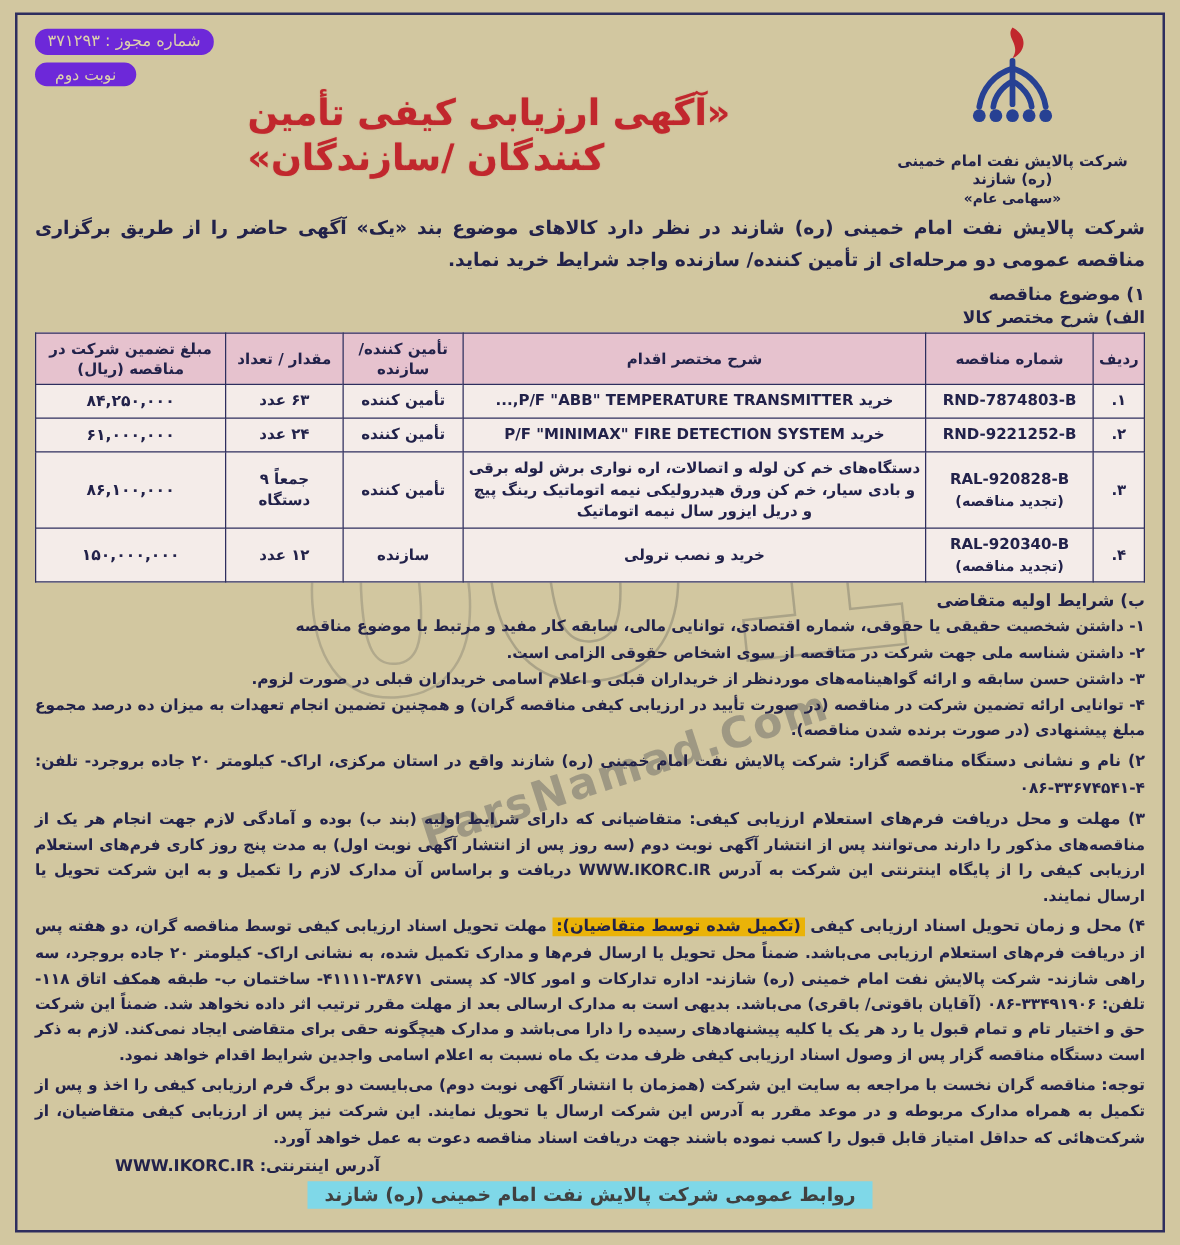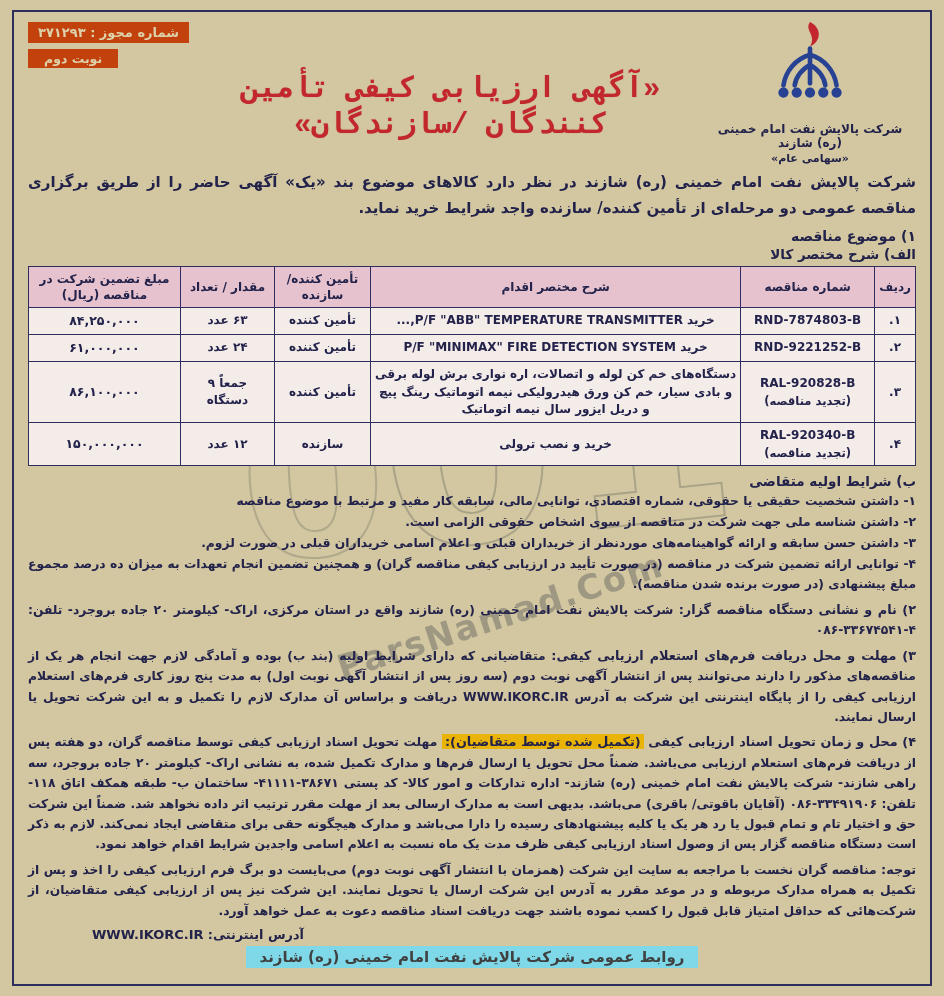--- a/index.html
+++ b/index.html
@@ -20,29 +20,29 @@
     width: 100%; height: 100%;
     border: 2px solid #2e2e5e;
     padding: 8px 14px 6px 14px;
     z-index: 2;
   }
   
   .header { display: flex; align-items: flex-start; margin-bottom: 4px; }
   .brand { width: 212px; text-align: center; flex: 0 0 auto; }
   .brand .company { font-size: 12px; font-weight: bold; margin-top: 4px; }
   .brand .company-type { font-size: 11px; font-weight: bold; margin-top: 2px; }
-  .title-wrap { flex: 1 1 auto; text-align: center; padding-top: 52px; font-family: Liberation Mono, monospace; }
+  .title-wrap { flex: 1 1 auto; text-align: left; padding-top: 52px; }
   .title {
     color: #c1272d; font-weight: bold; font-size: 29px;
     line-height: 1.25; text-shadow: 0 0 1px rgba(193,39,45,.4);
   }
   .license { width: 170px; flex: 0 0 auto; text-align: left; padding-top: 2px; }
   .badge {
-    display: inline-block; background: #c2410c; color: #ddd2aa;
-    font-weight: bold; font-size: 13px; padding: 3px 10px; margin-bottom: 5px;
+    display: inline-block; background: #6d28d9; color: #ddd2aa;
+    font-weight: normal; font-size: 13px; padding: 3px 10px; margin-bottom: 5px; border-radius: 10px;
   }
   .badge.small { font-size: 12.5px; padding: 2px 16px; }
   
   .intro {
     font-size: 15px; font-weight: bold; text-align: justify;
     line-height: 1.75; letter-spacing: .3px; margin: 4px 0 6px;
   }
   .h1 { font-size: 14px; font-weight: bold; margin: 3px 0 1px; }
   .h2 { font-size: 13.5px; font-weight: bold; margin: 2px 0 3px; }
   

